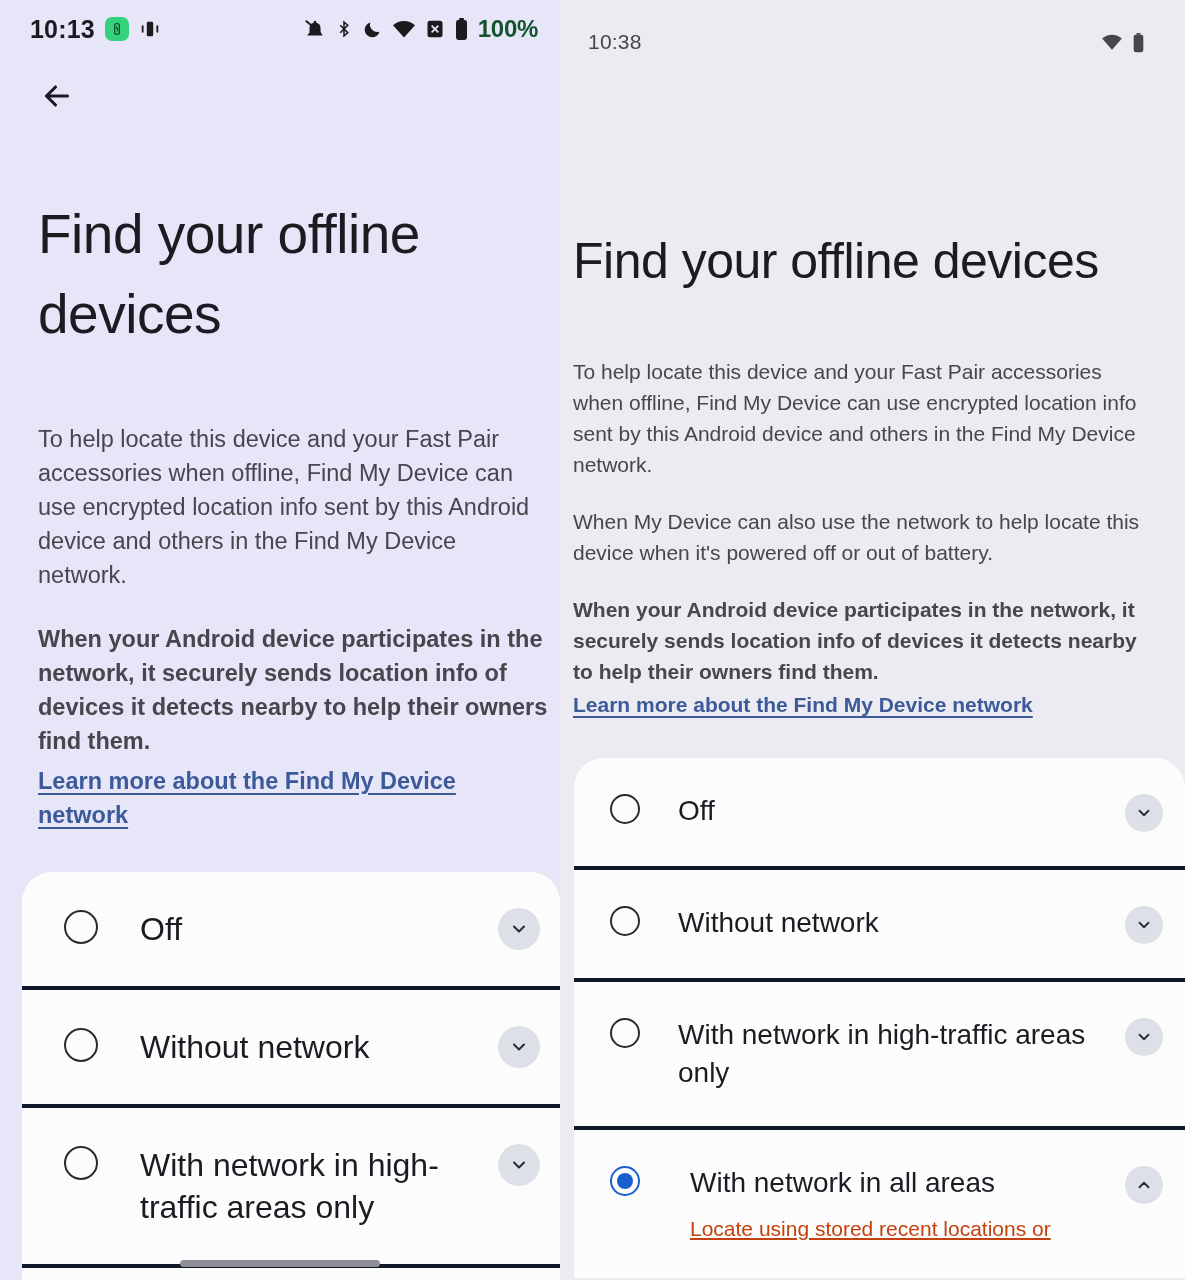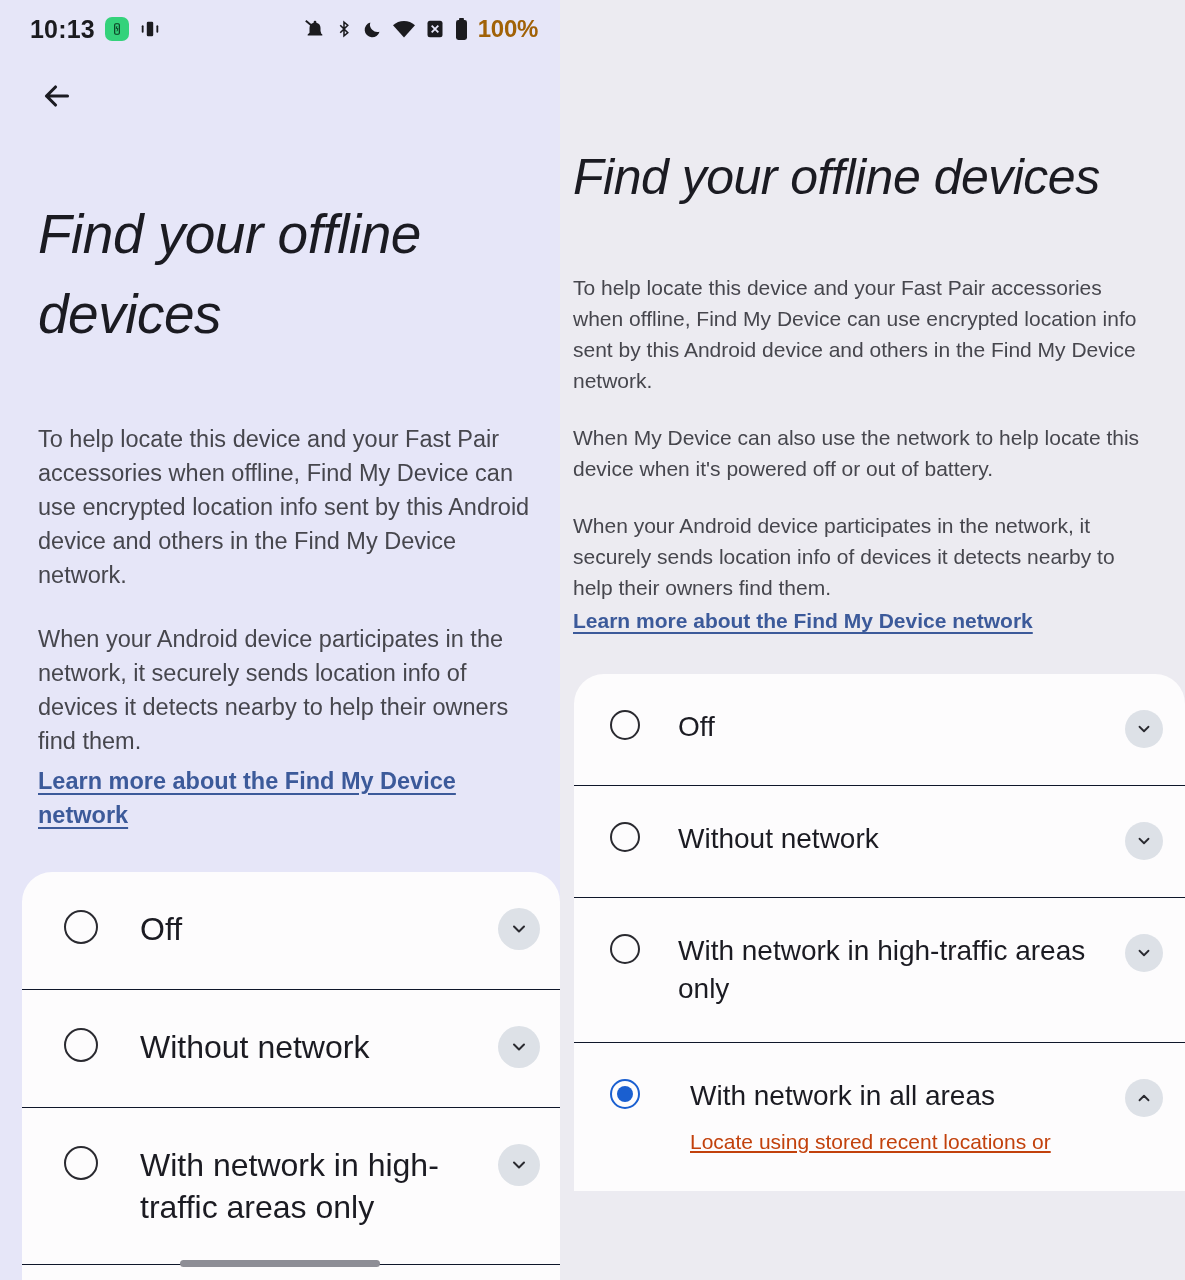--- a/index.html
+++ b/index.html
@@ -35,21 +35,21 @@
   .right .statusbar { height: 84px; padding: 0 40px 0 28px; }
 
   .status-left { display: flex; align-items: center; gap: 10px; }
   .status-right { display: flex; align-items: center; gap: 9px; }
 
   .clock { color: #1b1b1f; font-weight: 700; letter-spacing: .2px; }
   .left  .clock { font-size: 25px; }
   .right .clock { font-size: 21px; color: #46464f; font-weight: 400; }
 
   .sicon { display: inline-flex; align-items: center; justify-content: center; }
-  .batt-pct { font-size: 24px; font-weight: 700; color: #a16207; letter-spacing: -.3px; }
+  .batt-pct { font-size: 24px; font-weight: 700; color: #14532d; letter-spacing: -.3px; }
 
   .saver-badge {
     width: 24px; height: 24px; border-radius: 7px;
     background: #34d27b; display: inline-flex;
     align-items: center; justify-content: center;
   }
 
   
   .navrow { display: flex; align-items: center; }
   .left  .navrow { height: 76px; padding-left: 28px; }
@@ -59,35 +59,34 @@
     width: 58px; height: 58px; border-radius: 50%;
     display: flex; align-items: center; justify-content: center;
     cursor: pointer;
   }
 
   
   .headline {
     color: #1b1b22;
     font-weight: 400;
     letter-spacing: -0.5px;
-    font-style: italic;
   }
   .left .headline  { font-size: 55px; line-height: 80px; padding: 60px 60px 0 38px; }
   .right .headline { font-size: 50px; line-height: 74px; padding: 62px 60px 0 583px; margin-left: -583px; }
   .right .headline { padding-left: 13px; margin-left: 0; }
 
   
   .body {
     color: #46464d;
   }
   .left .body  { padding: 68px 12px 0 38px; }
   .right .body { padding: 58px 30px 0 13px; }
   .left .body p  { font-size: 23.5px; line-height: 34px; margin-bottom: 30px; }
   .right .body p { font-size: 21px; line-height: 31px; margin-bottom: 26px; }
-  .body p:last-of-type { margin-bottom: 0; }
+  .body p:last-of-type { margin-bottom: 0; font-weight: bold; }
 
   .learnlink {
     display: inline-block;
     color: #3c5a9a;
     text-decoration: underline;
     text-underline-offset: 4px;
     cursor: pointer;
     font-weight: bold;
   }
   .left .learnlink  { font-size: 23.5px; line-height: 34px; margin-top: 6px; }
@@ -107,21 +106,21 @@
     margin: 38px 0 0 14px;
     width: 611px;
     border-radius: 30px 30px 0 0;
   }
 
   .opt {
     display: flex;
     align-items: flex-start;
     position: relative;
     cursor: pointer;
-    border-bottom: 1px solid #0f172a;
+    border-bottom: 4px solid #0f172a;
   }
   .left .opt  { padding: 36px 20px 36px 42px; min-height: 118px; }
   .right .opt { padding: 34px 22px 34px 36px; min-height: 112px; }
   .opt:last-child { border-bottom: none; gap: 12px; }
 
   .radio {
     flex: 0 0 auto;
     border-radius: 50%;
     position: relative;
     margin-top: 2px;
@@ -297,20 +296,38 @@
         </span>
       </div>
 
     </div>
 
     <div class="home-indicator"></div>
   </div>
 
   <div class="phone right">
 
+    <div class="statusbar">
+      <div class="status-left">
+        <span class="clock">10:38</span>
+      </div>
+      <div class="status-right">
+        <span class="sicon">
+          <svg width="22" height="18" viewBox="0 0 24 20" fill="#46464f">
+              <path d="M12 18.5 23 6.2A16.4 16.4 0 0 0 1 6.2z"></path>
+            </svg>
+        </span>
+        <span class="sicon">
+          <svg width="13" height="21" viewBox="0 0 14 24" fill="#46464f">
+              <rect x="4.5" y="1" width="5" height="2.2" rx="1"></rect>
+              <rect x="1.5" y="3" width="11" height="20" rx="2.4"></rect>
+            </svg>
+        </span>
+      </div>
+    </div>
 
     <div class="navrow">
       
     </div>
 
     <h1 class="headline">Find your offline devices</h1>
 
     <div class="body">
       <p>To help locate this device and your Fast Pair accessories when offline, Find My Device can use encrypted location info sent by this Android device and others in the Find My Device network.</p>
       <p>When My Device can also use the network to help locate this device when it's powered off or out of battery.</p>

